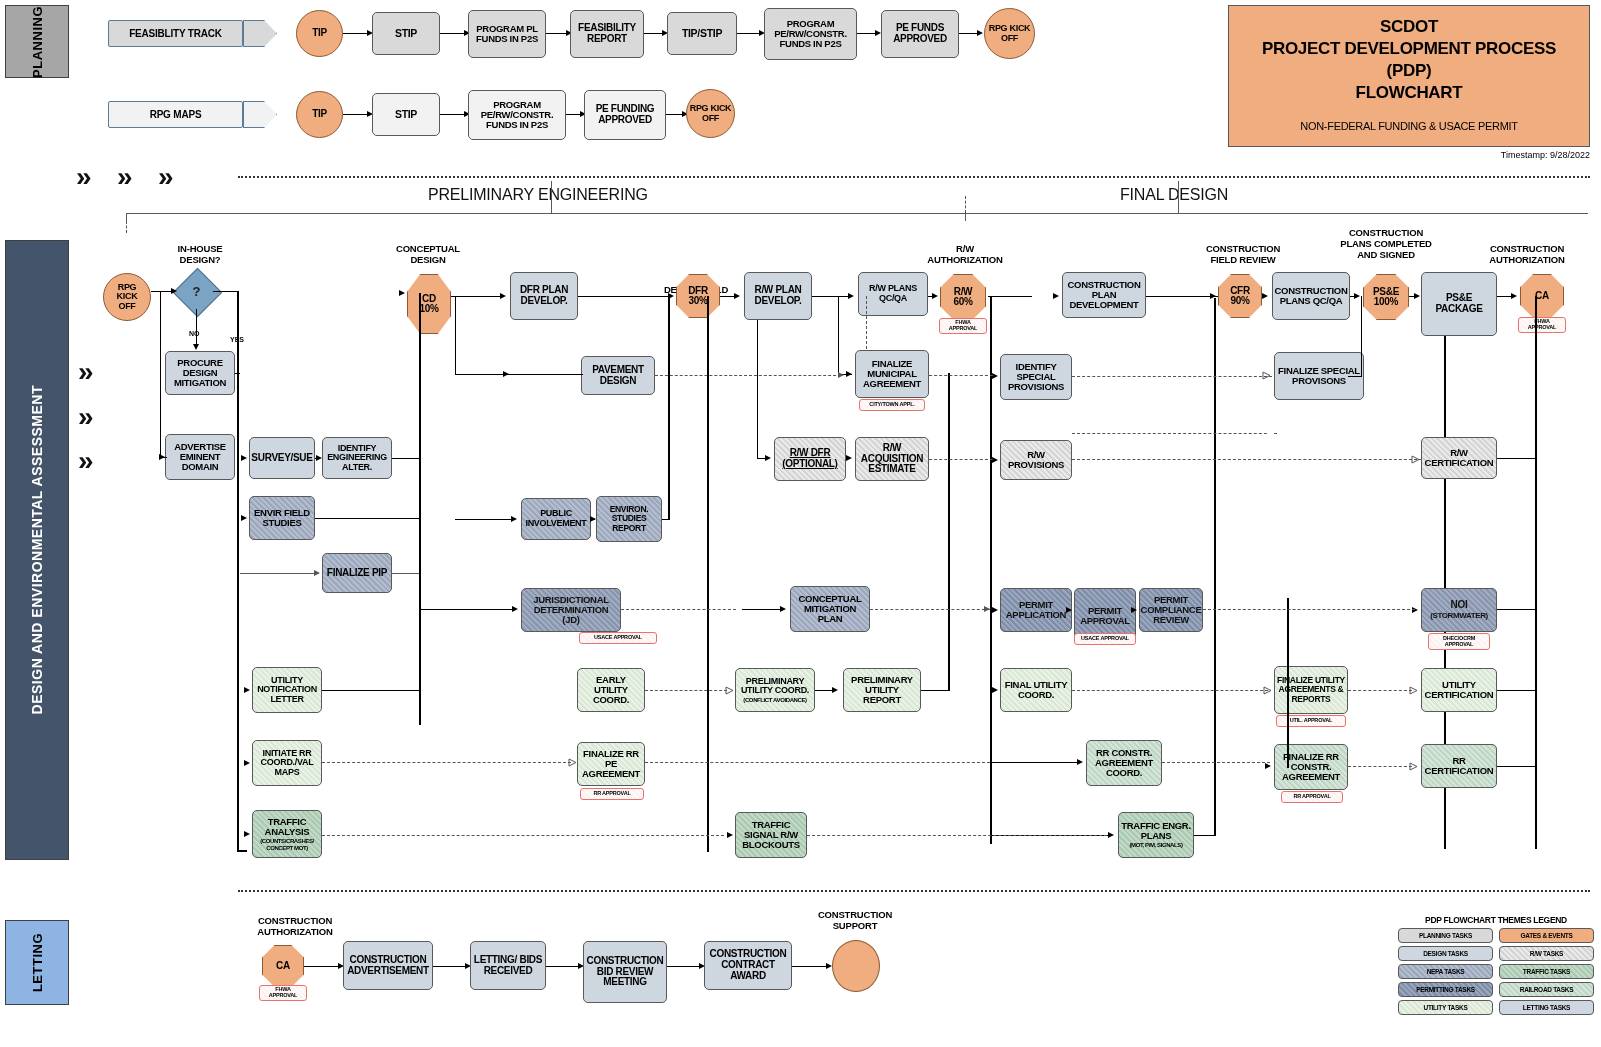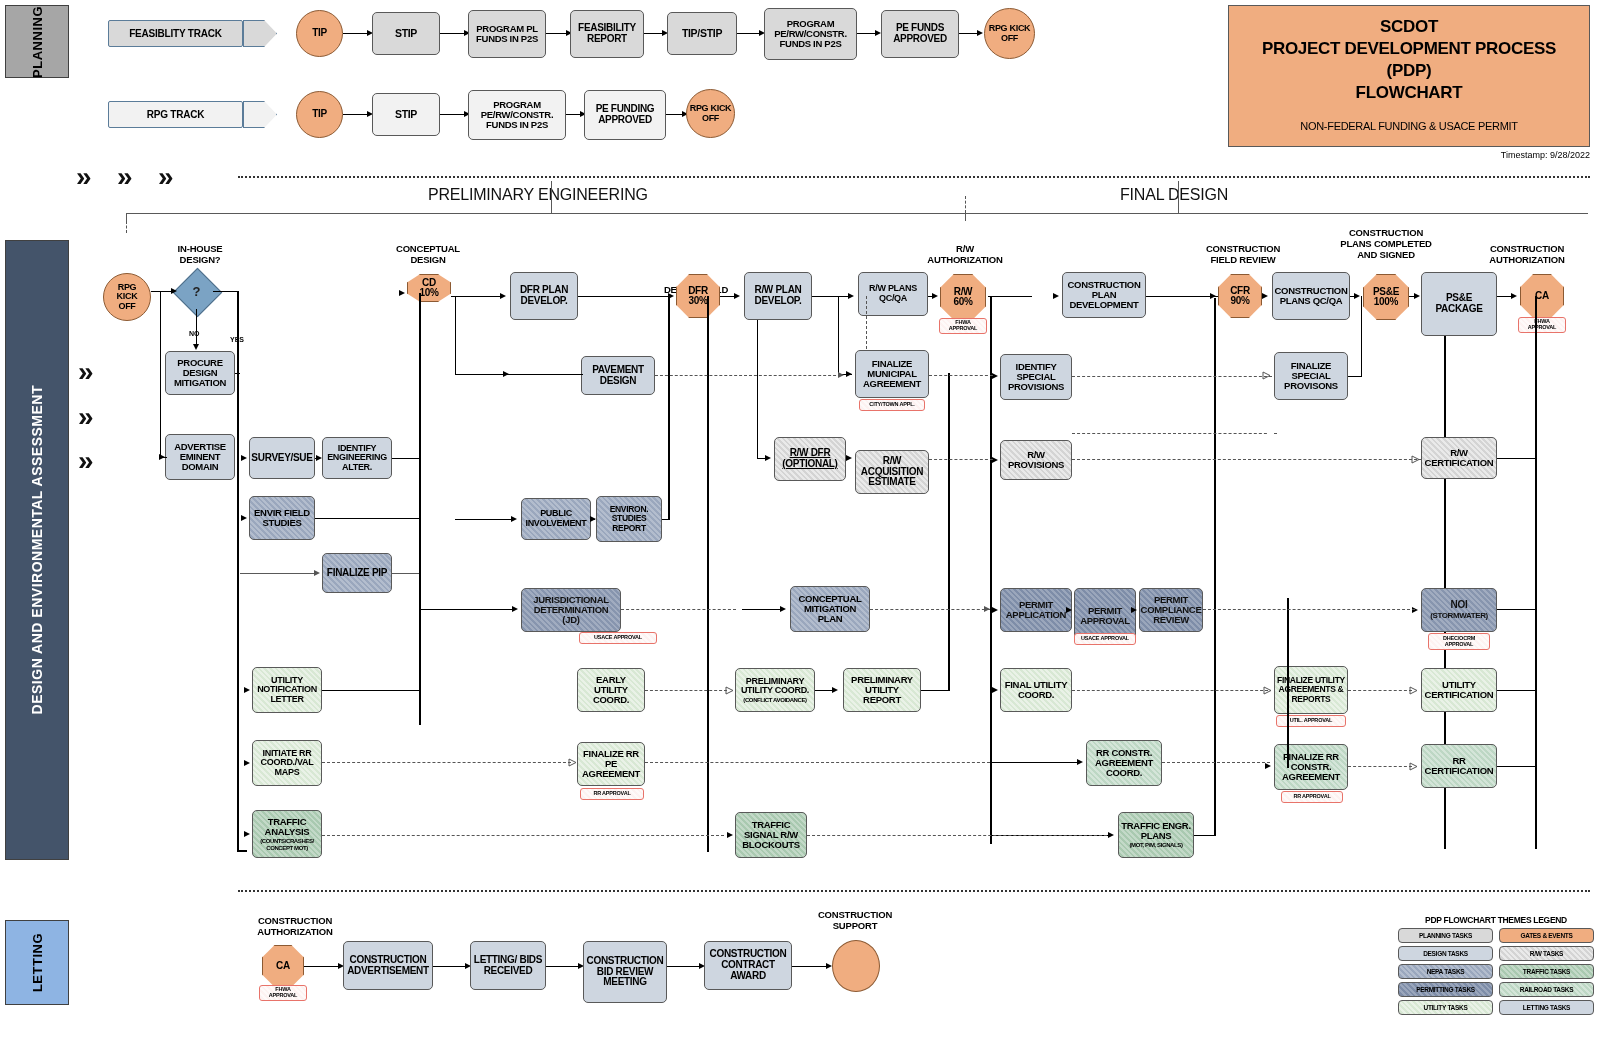--- a/index.html
+++ b/index.html
@@ -122,21 +122,21 @@
     <div class="t2">NON-FEDERAL FUNDING &amp; USACE PERMIT</div>
   </div>
   <div id="ts">Timestamp: 9/28/2022</div>
 
   <div class="track t-planning" style="left:108px;top:20px;width:135px;height:27px;">
     <span>FEASIBLITY TRACK</span>
   </div>
   <div class="trackarrow t-planning" style="left:243px;top:20px;width:34px;height:27px;"></div>
 
   <div class="track t-white" style="left:108px;top:101px;width:135px;height:27px;">
-    <span>RPG TRACK</span>
+    <span>RPG MAPS</span>
   </div>
   <div class="trackarrow t-white" style="left:243px;top:101px;width:34px;height:27px;"></div>
 
   <div class="circ" style="left:296px;top:10px;width:47px;height:47px;">
     <span>TIP</span>
   </div>
   <div class="ln" style="left:343px;top:33px;width:26px;height:1.4px;"></div>
   <div class="arw" style="left:367px;top:29.5px;"></div>
 
   <div class="node t-planning" style="left:372px;top:12px;width:68px;height:43px;font-size:10.5px;">
@@ -298,21 +298,21 @@
     <span>INITIATE RR COORD./VAL MAPS</span>
   </div>
   <div class="arw" style="left:244px;top:759.5px;"></div>
   <div class="node t-traffic" style="left:252px;top:810px;width:70px;height:48px;font-size:9.5px;">
     <span>TRAFFIC ANALYSIS</span>
     <span class="sub">(COUNTS/CRASHES/ CONCEPT MOT)</span>
   </div>
   <div class="arw" style="left:244px;top:830.5px;"></div>
   <div class="ln" style="left:237px;top:850px;width:10px;height:1.6px;"></div>
 
-  <div class="gate" style="left:407px;top:274px;width:44px;height:28px;">CD<br>10%</div>
+  <div class="gate" style="left:407px;top:274px;width:44px;height:60px;">CD<br>10%</div>
   <div class="arw" style="left:399px;top:289.5px;"></div>
   <div class="ln" style="left:419px;top:293px;width:1.6px;height:432px;"></div>
   <div class="ln" style="left:419px;top:293px;width:0px;height:0px;"></div>
 
   <div class="node t-design" style="left:510px;top:272px;width:68px;height:48px;font-size:10px;">
     <span>DFR PLAN DEVELOP.</span>
   </div>
   <div class="ln" style="left:451px;top:296px;width:51px;height:1.4px;"></div>
   <div class="arw" style="left:500px;top:292.5px;"></div>
 
@@ -383,21 +383,21 @@
     <span>TRAFFIC SIGNAL R/W BLOCKOUTS</span>
   </div>
   <div class="arw" style="left:727px;top:831.5px;"></div>
 
   <div class="node t-rw" style="left:774px;top:437px;width:72px;height:44px;font-size:10px;text-decoration:underline;">
     <span>R/W DFR (OPTIONAL)</span>
   </div>
   <div class="ln" style="left:757px;top:320px;width:1.4px;height:139px;"></div>
   <div class="ln" style="left:757px;top:458px;width:9px;height:1.4px;"></div>
   <div class="arw" style="left:765px;top:454.5px;"></div>
-  <div class="node t-rw" style="left:855px;top:437px;width:74px;height:44px;font-size:10px;margin-top:13px;">
+  <div class="node t-rw" style="left:855px;top:437px;width:74px;height:44px;font-size:10px;">
     <span>R/W ACQUISITION ESTIMATE</span>
   </div>
   <div class="ln" style="left:846px;top:458px;width:3px;height:1.4px;"></div>
   <div class="arw" style="left:846px;top:454.5px;"></div>
 
   <div class="node t-utility" style="left:843px;top:668px;width:78px;height:44px;font-size:9.5px;">
     <span>PRELIMINARY UTILITY REPORT</span>
   </div>
   <div class="ln" style="left:815px;top:690px;width:19px;height:1.4px;"></div>
   <div class="arw" style="left:832px;top:686.5px;"></div>
@@ -479,21 +479,21 @@
   <div class="ln" style="left:1214px;top:298px;width:1.6px;height:538px;"></div>
 
   <div class="gate" style="left:1218px;top:274px;width:44px;height:44px;">CFR<br>90%</div>
   <div class="arw" style="left:1210px;top:292.5px;"></div>
   <div class="node t-design" style="left:1272px;top:272px;width:78px;height:48px;font-size:9.5px;">
     <span>CONSTRUCTION PLANS QC/QA</span>
   </div>
   <div class="ln" style="left:1262px;top:296px;width:2px;height:1.4px;"></div>
   <div class="arw" style="left:1262px;top:292.5px;"></div>
 
-  <div class="node t-design" style="left:1274px;top:352px;width:74px;height:48px;font-size:9.5px;">
+  <div class="node t-design" style="left:1274px;top:352px;width:90px;height:48px;font-size:9.5px;">
     <span>FINALIZE SPECIAL PROVISONS</span>
   </div>
   <div class="ln" style="left:1348px;top:376px;width:14px;height:1.4px;"></div>
   <div class="ln" style="left:1361px;top:296px;width:1.4px;height:81px;"></div>
 
   <div class="node t-utility" style="left:1274px;top:666px;width:74px;height:48px;font-size:8.5px;">
     <span>FINALIZE UTILITY AGREEMENTS &amp; REPORTS</span>
   </div>
   <div class="appr" style="left:1276px;top:715px;width:70px;height:12px;">
     <span>UTIL. APPROVAL</span>

